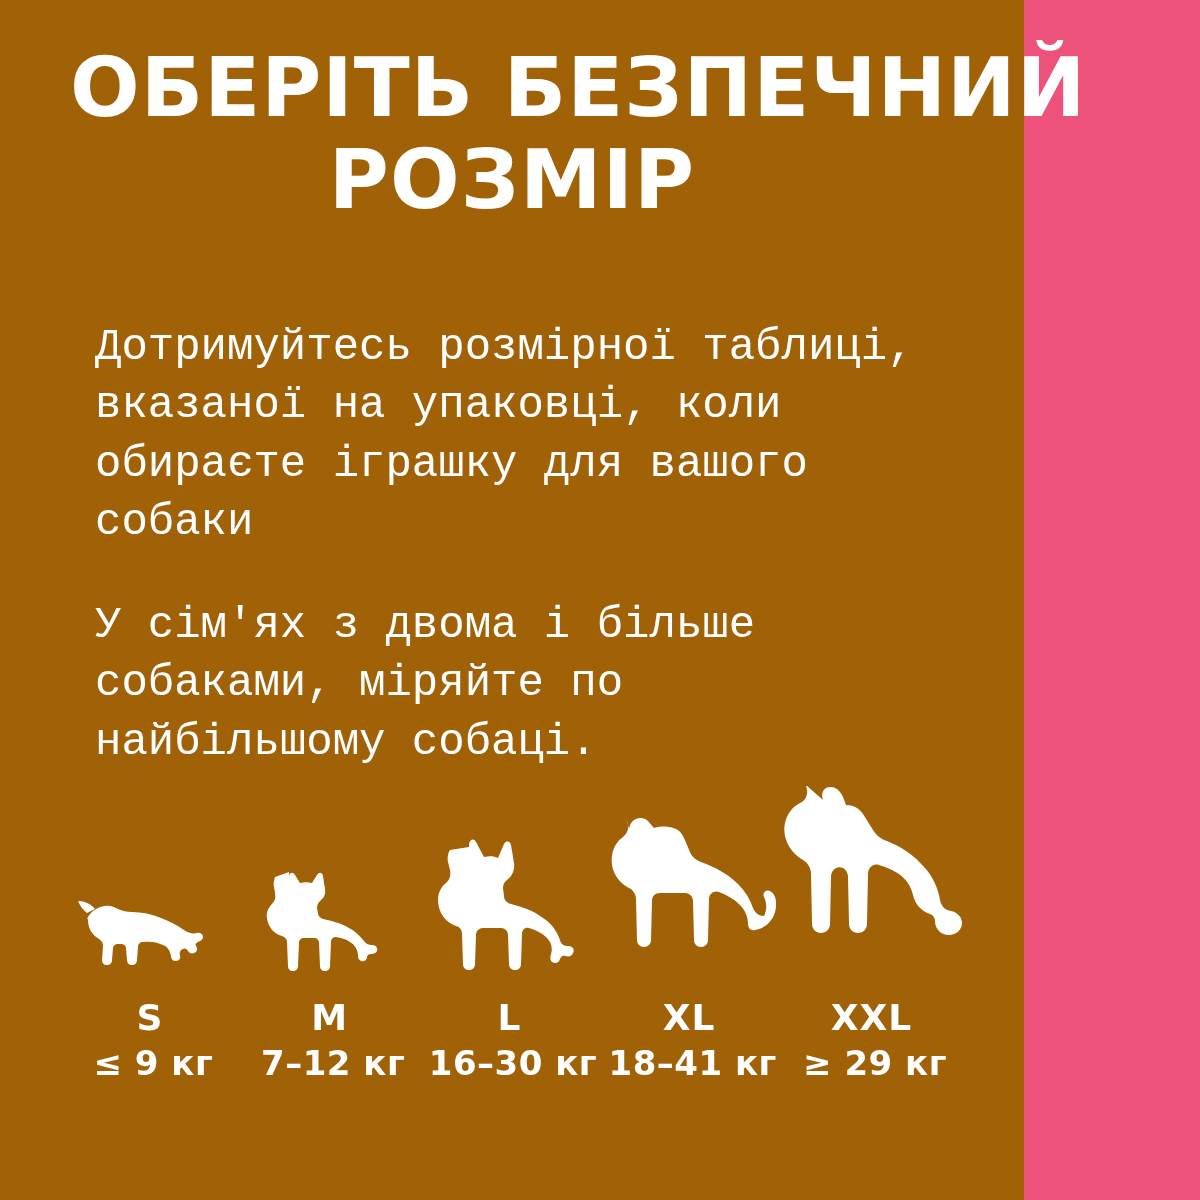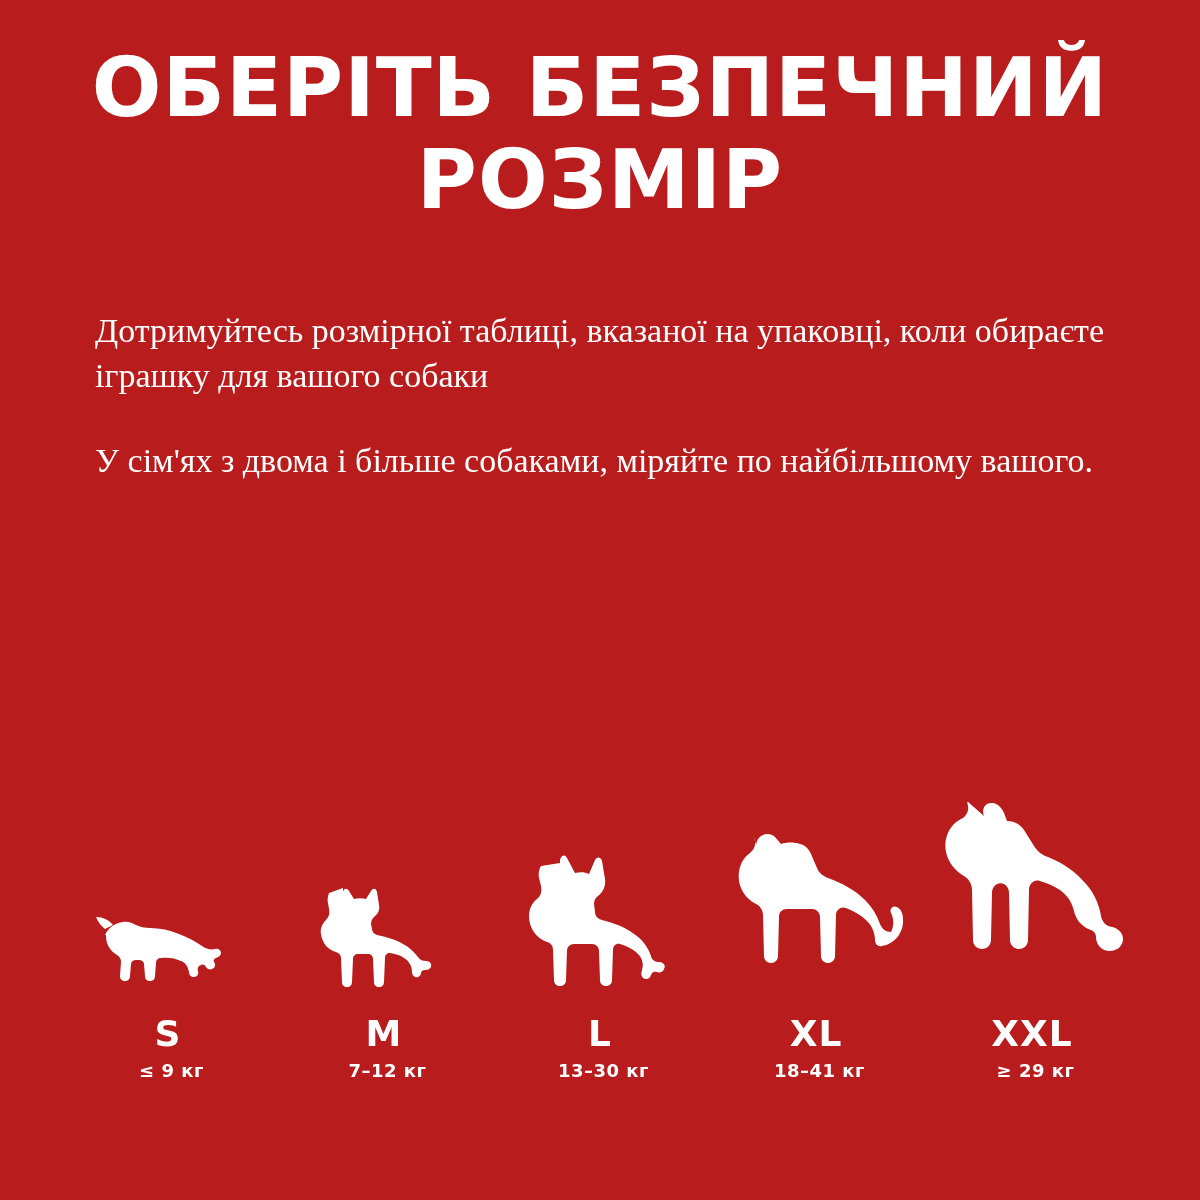--- a/index.html
+++ b/index.html
@@ -8,23 +8,23 @@
   }
   body {
     width: 1200px;
     height: 1200px;
     background: #ED537A;
     font-family: "DejaVu Sans", sans-serif;
     overflow: hidden;
   }
   .poster {
     position: relative;
-    width: 1200px;
+    width: 1024px;
     height: 1200px;
-    background: #b91c1c;
+    background: #a16207;
     box-sizing: border-box;
   }
   .headline {
     padding: 42px 70px 0 70px;
     text-align: center;
     color: #FFFFFF;
     font-family: "DejaVu Sans", sans-serif;
     font-weight: bold;
     font-size: 82px;
     line-height: 1.12;
@@ -33,23 +33,23 @@
   }
   .headline .line {
     display: block;
     white-space: nowrap;
   }
   .body-copy {
     padding: 48px 95px 0 95px;
     color: #FFFFFF;
   }
   .paragraph {
-    font-family: Liberation Serif, serif;
+    font-family: Liberation Mono, monospace;
     font-weight: normal;
-    font-size: 34px;
+    font-size: 44px;
     line-height: 1.33;
     letter-spacing: 0px;
   }
   .paragraph + .paragraph {
     margin-top: 40px;
   }
   .sizes {
     position: absolute;
     left: 0;
     right: 0;
@@ -83,40 +83,40 @@
     font-weight: bold;
     font-size: 36px;
     letter-spacing: 1px;
     line-height: 1;
   }
   .size-weight {
     margin-top: 10px;
     color: #FFFFFF;
     font-family: "DejaVu Sans", sans-serif;
     font-weight: bold;
-    font-size: 18px;
+    font-size: 34px;
     letter-spacing: 0.5px;
     line-height: 1;
     white-space: nowrap;
     margin-left: 7px;
   }
 </style>
 </head>
 <body>
 
 <div class="poster">
 
   <div class="headline">
     <span class="line">ОБЕРІТЬ БЕЗПЕЧНИЙ</span>
     <span class="line">РОЗМІР</span>
   </div>
 
   <div class="body-copy">
     <p class="paragraph">Дотримуйтесь розмірної таблиці, вказаної на упаковці, коли обираєте іграшку для вашого собаки</p>
-    <p class="paragraph">У сім'ях з двома і більше собаками, міряйте по найбільшому вашого.</p>
+    <p class="paragraph">У сім'ях з двома і більше собаками, міряйте по найбільшому собаці.</p>
   </div>
 
   <div class="sizes">
 
     <div class="size-col">
       <div class="dog-wrap">
         <svg width="150" height="95" viewBox="0 0 150 95" aria-hidden="true">
           <path fill="#FFFFFF" d="M12 28c3-7 10-12 18-13 5-1 9 1 13 3 4 2 9 3 14 3 10 0 20 2 29 6 8 3 16 7 23 12 4 3 9 4 13 3 3-1 6 1 6 4 0 2-2 4-5 5-2 1-3 2-2 4 2 3 1 6-2 7-2 1-5 0-6-2-1-2-3-3-5-2-3 1-4 4-3 6 1 3-1 6-4 6-3 0-5-2-5-5-1-5-3-9-8-11-6-3-13-4-20-3-3 0-5 2-5 5l-1 13c0 3-2 5-5 5s-5-2-5-5l-1-12c0-2-2-4-5-4H43c-3 0-5 2-5 4l-1 12c0 3-2 5-5 5s-5-2-5-5l1-14c0-3-1-5-4-7-7-4-11-11-11-19 0-1-1-2-1-2z"></path>
           <path fill="#FFFFFF" d="M20 18c-4-5-10-8-17-8 2 5 5 9 9 12l8-4z"></path>
         </svg>
@@ -135,21 +135,21 @@
       <div class="size-weight">7–12 кг</div>
     </div>
 
     <div class="size-col">
       <div class="dog-wrap">
         <svg width="160" height="150" viewBox="0 0 160 150" aria-hidden="true">
           <path fill="#FFFFFF" d="M40 8c1-5 5-6 7-2l8 15c5-1 10-1 14 1l6-14c2-4 6-3 7 1l3 18c1 7-2 13-7 17-3 2-4 5-4 8l1 8c0 4 3 7 7 8 12 3 23 7 32 14 8 5 14 13 17 22 1 4 4 6 8 6 5 0 7 4 5 7-1 3-4 4-7 3-3-1-5 0-6 3-1 4-5 5-8 3-2-2-2-5-1-8 2-6 0-12-4-16-5-5-11-8-18-10-4-1-7 2-7 6l-1 30c0 4-3 6-6 6s-6-2-6-6l-1-29c0-4-3-7-7-7H54c-4 0-7 3-7 7l-1 29c0 4-3 6-6 6s-6-2-6-6l-1-30c0-4-2-7-6-8-11-4-18-14-18-26 0-7 3-13 8-17 4-3 5-8 4-13l-2-8c-1-4 0-9 2-12l19-3z"></path>
         </svg>
       </div>
       <div class="size-label">L</div>
-      <div class="size-weight">13–30 кг</div>
+      <div class="size-weight">16–30 кг</div>
     </div>
 
     <div class="size-col">
       <div class="dog-wrap">
         <svg width="175" height="170" viewBox="0 0 175 170" aria-hidden="true">
           <path fill="#FFFFFF" d="M30 22c-5-7-3-16 4-19 4-2 9-1 12 2l6 7c6-2 13-2 19 0 5 1 9 5 11 10l6 14c2 5 6 8 11 10 14 5 27 12 37 22 7 7 12 15 15 24 2 5 6 8 11 8 3-6 3-13 0-19-2-4 2-8 6-6 4 2 6 7 6 12 1 13-8 25-21 27-4 1-7-2-7-6 0-7-3-14-8-19-6-6-13-10-21-13-5-2-10 2-10 7l-1 41c0 4-3 7-7 7s-7-3-7-7l-1-39c0-5-4-8-8-8H58c-5 0-8 3-8 8l-1 39c0 4-3 7-7 7s-7-3-7-7l-1-41c0-5-3-9-7-11-12-6-19-19-17-32 1-8 5-15 11-19 4-3 6-8 5-13l-2-6z"></path>
         </svg>
       </div>
       <div class="size-label">XL</div>
       <div class="size-weight">18–41 кг</div>

